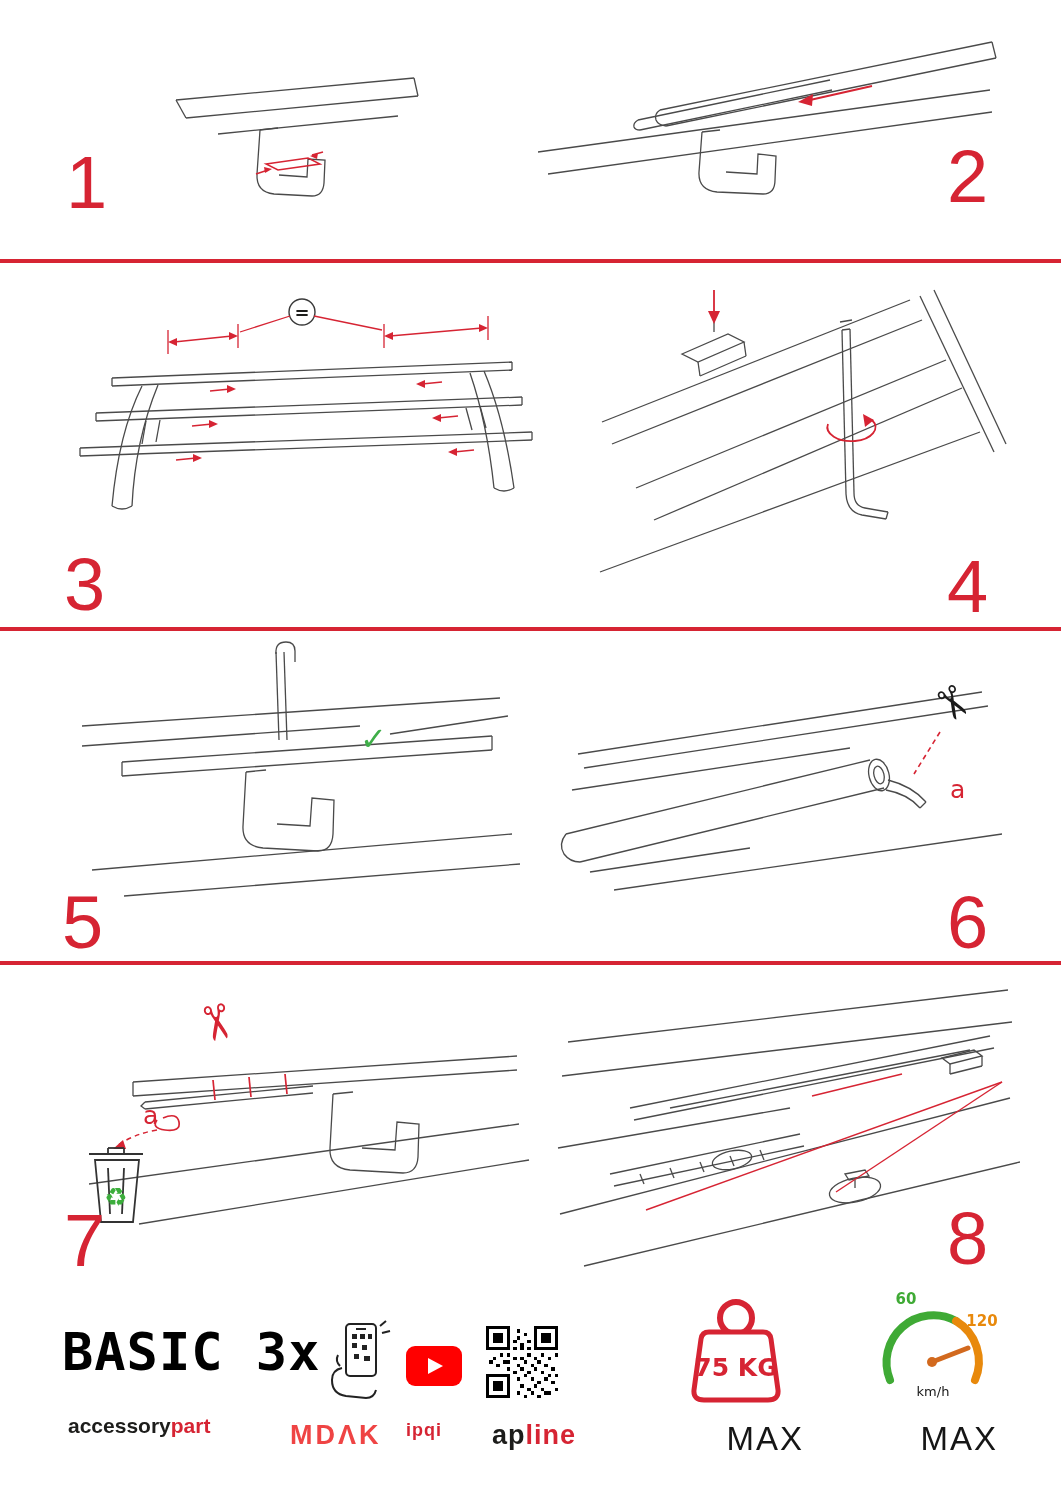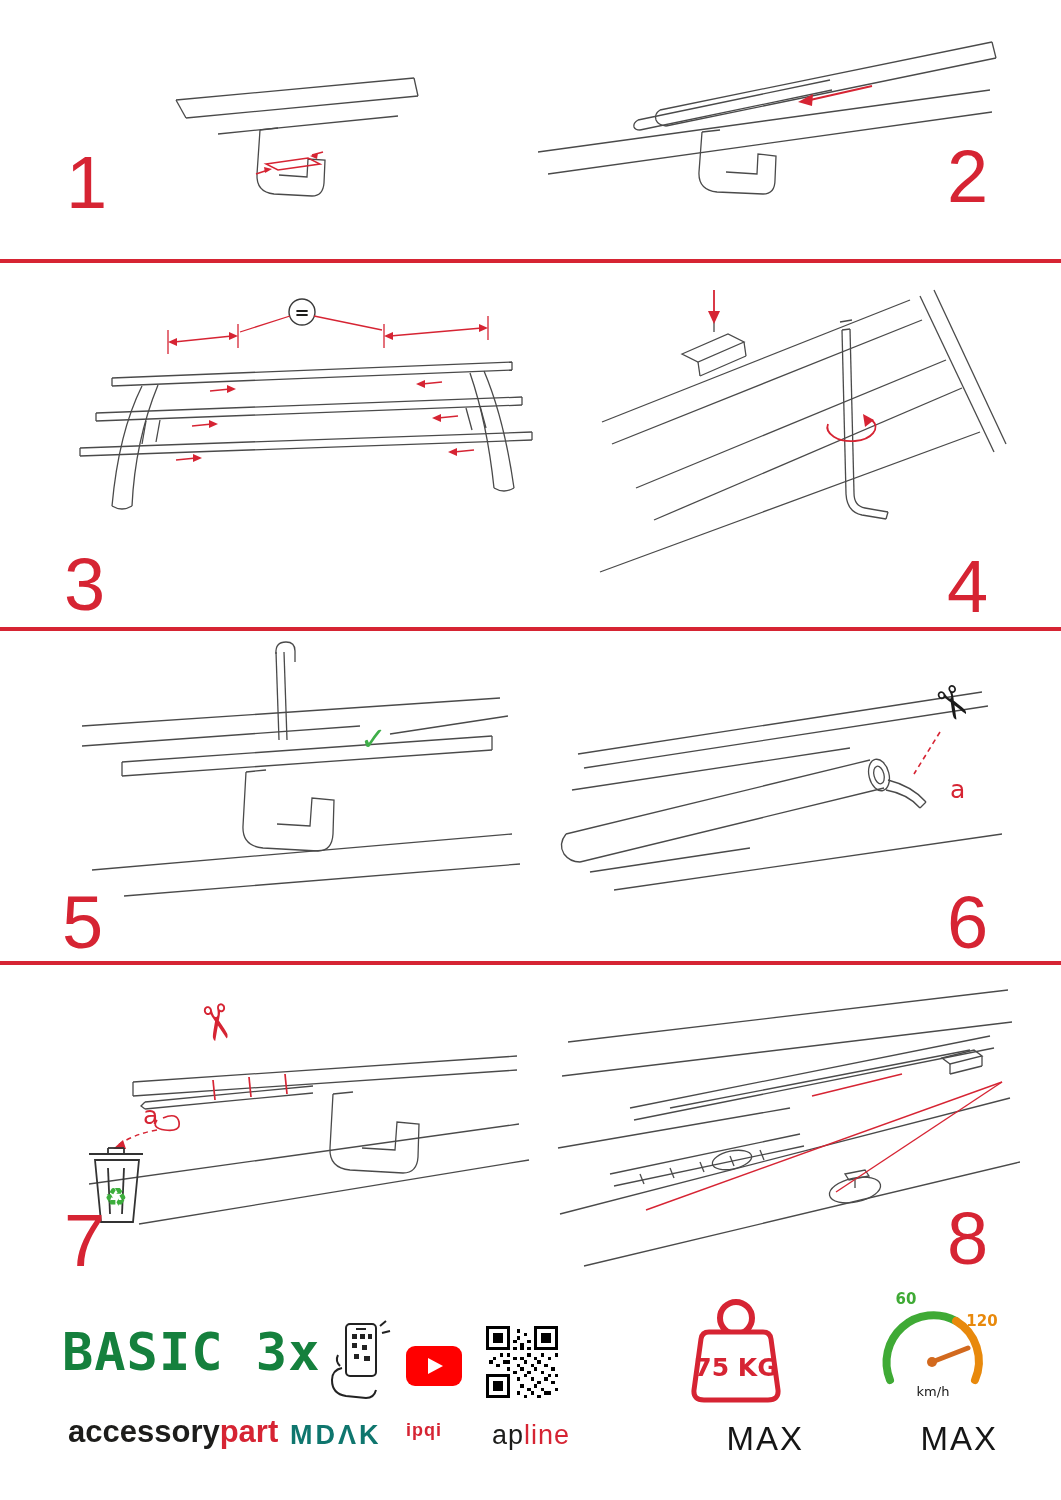--- a/index.html
+++ b/index.html
@@ -8,27 +8,27 @@
   .divider { position:absolute; left:0; width:1061px; height:4px; background:#d62433; }
   .step-num {
     position:absolute; color:#d62433; font-size:74px; font-weight:300;
     line-height:1; font-family:"Liberation Sans", sans-serif;
   }
   .illus { position:absolute; }
   svg text { font-family:"DejaVu Sans", sans-serif; }
   .ftxt { position:absolute; white-space:nowrap; }
   .basic {
     font-family:"DejaVu Sans Mono", monospace; font-weight:bold;
-    font-size:52px; color:#15803d; letter-spacing:1px;text-align:center;
+    font-size:52px; color:#000000; letter-spacing:1px;text-align:center;
   }
-  .brandline { font-size:31px; font-weight:bold; color:#1d1d1b; }
+  .brandline { font-size:21px; font-weight:bold; color:#1d1d1b; }
   .brandline .red { color:#d62433; }
-  .partner { font-size:27px; font-weight:600; color:#0f766e; letter-spacing:3px; }
+  .partner { font-size:27px; font-weight:600; color:#ef4444; letter-spacing:3px; }
   .partner-red { font-size:18px; font-weight:600; color:#d62433; letter-spacing:1px; }
-  .apline { font-size:27px; font-weight:400; color:#1d1d1b; letter-spacing:1px; }
+  .apline { font-size:27px; font-weight:700; color:#1d1d1b; letter-spacing:1px; }
   .apline .red { color:#d62433; }
   .maxlabel {
     font-size:33px; color:#161616; font-weight:500; letter-spacing:2px; text-align:right;
   }
 </style>
 </head>
 <body>
 
 <div class="page">
 

